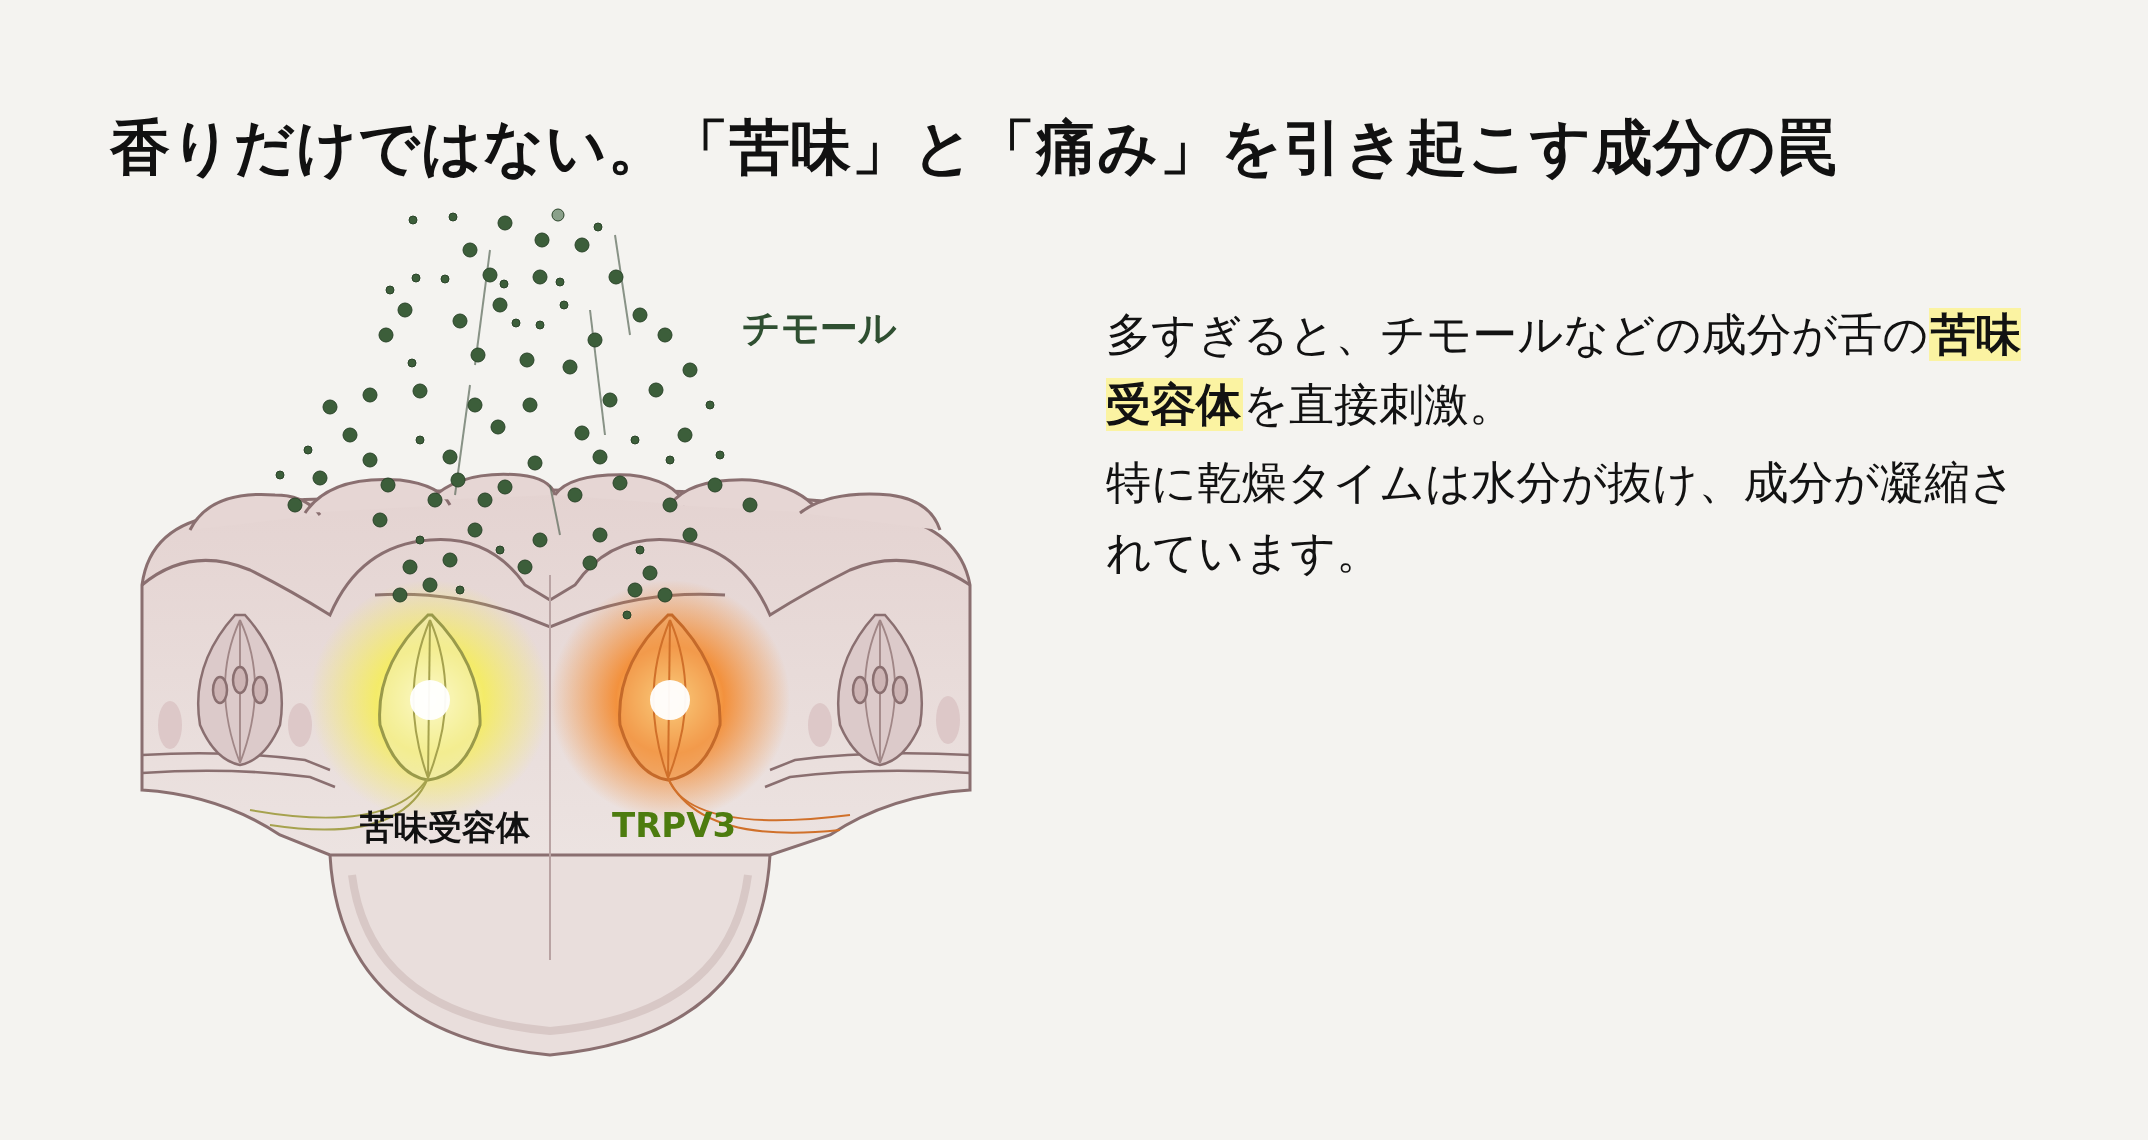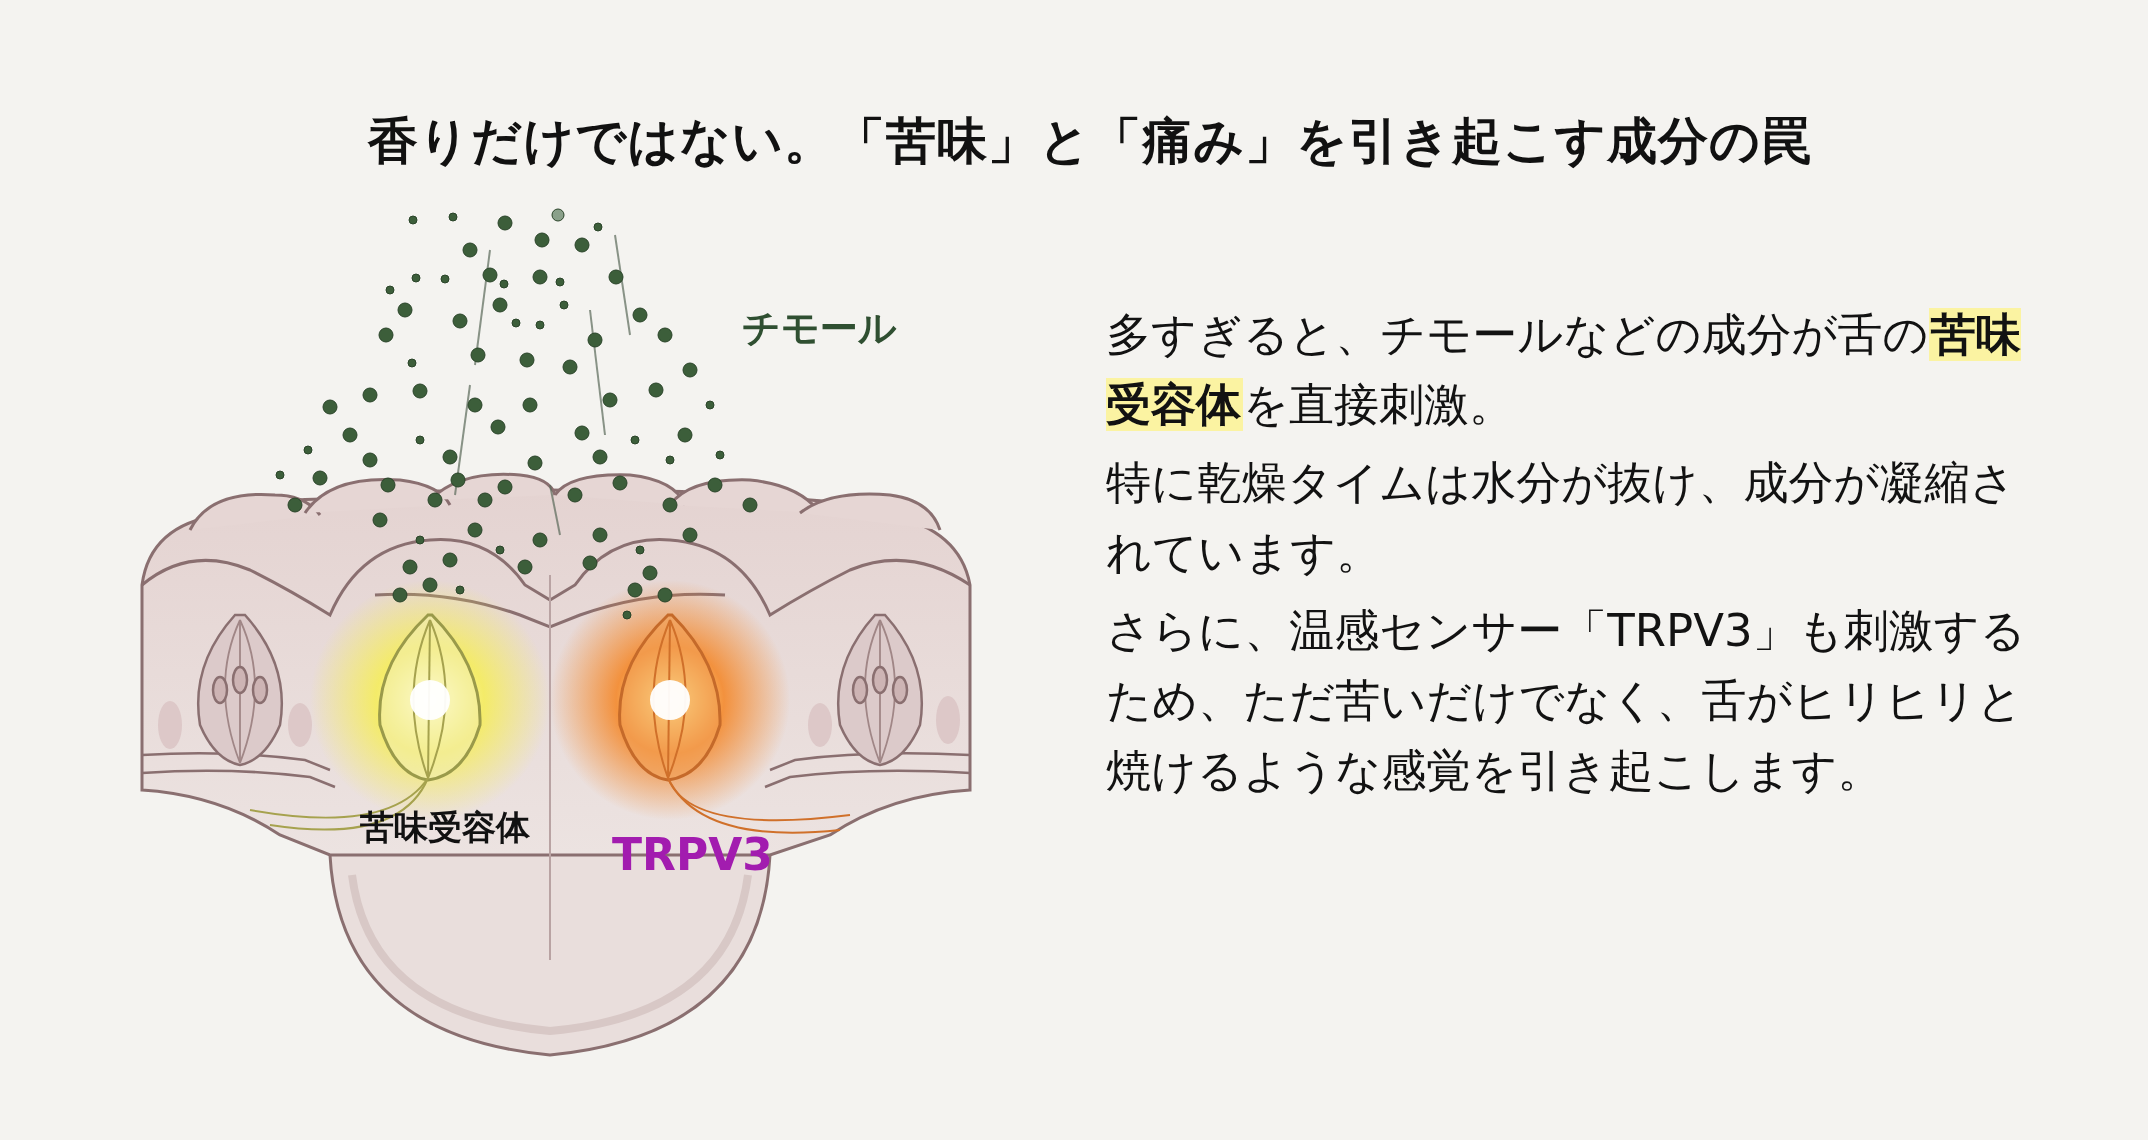--- a/index.html
+++ b/index.html
@@ -6,31 +6,31 @@
   body {
     width:2148px; height:1140px; overflow:hidden;
     background:#f4f3f0;
     font-family:"DejaVu Sans", "Liberation Sans", sans-serif;
     color:#111;
     position:relative;
   }
   .title {
     position:absolute; left:110px; top:62px; width:1960px;
     font-family:"DejaVu Serif", "Liberation Serif", serif;
-    font-weight:bold; font-size:50px; letter-spacing:1px; line-height:90px;
-    white-space:nowrap; color:#111;text-align:center;
+    font-weight:bold; font-size:60px; letter-spacing:1px; line-height:90px;
+    white-space:nowrap; color:#111;
   }
   .diagram { position:absolute; left:130px; top:195px; width:860px; height:880px; }
   .diagram svg { width:100%; height:100%; display:block; }
   .label {
     position:absolute; font-weight:bold; white-space:nowrap;
   }
   .label-thymol { left:732px; top:300px; font-size:38px; color:#2f4f31; }
   .label-bitter { left:360px; top:805px; font-size:34px; color:#111; }
-  .label-trpv3 { left:612px; top:805px; font-size:44px; color:#a21caf;margin-top:24px; }
+  .label-trpv3 { left:612px; top:805px; font-size:34px; color:#4d7c0f; }
   .body-text {
     position:absolute; left:1106px; top:300px; width:920px;
     font-size:45px; line-height:70px; color:#121212;
   }
   .para { margin:0 0 8px 0; }
   .hl { background:#fbf3a2; font-weight:bold; padding:0 2px; }
 </style>
 </head>
 <body>
 
@@ -236,16 +236,13 @@
   <span class="label label-trpv3" style="left:482px;top:610px;">TRPV3</span>
 </div>
 
 <div class="body-text">
   <p class="para">
     <span>多すぎると、チモールなどの成分が舌の</span><span class="hl">苦味受容体</span><span>を直接刺激。</span>
   </p>
   <p class="para">
     <span>特に乾燥タイムは水分が抜け、成分が凝縮されています。</span>
   </p>
-  <p class="para">
-    <span>さらに、温感センサー「TRPV3」も刺激するため、ただ苦いだけでなく、舌がヒリヒリと焼けるような感覚を引き起こします。</span>
-  </p>
 </div>
 
 </body></html>

